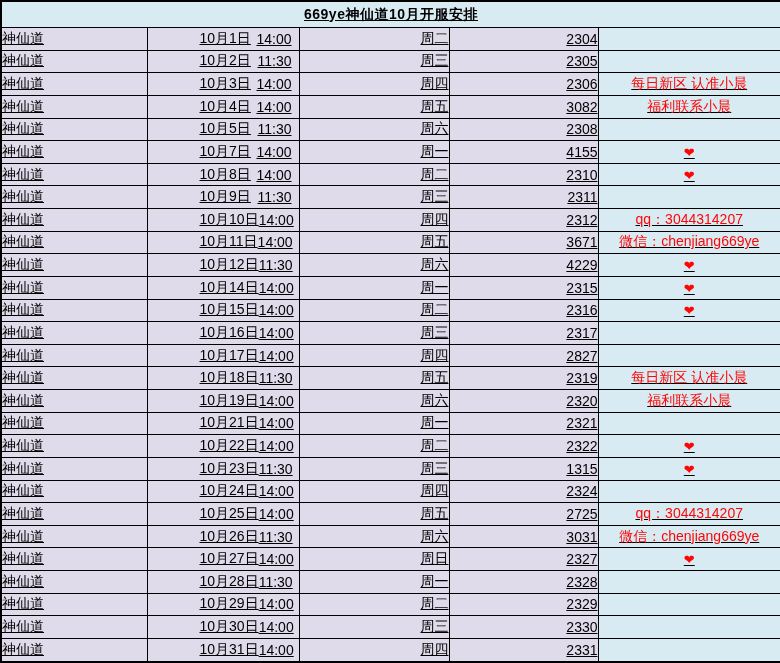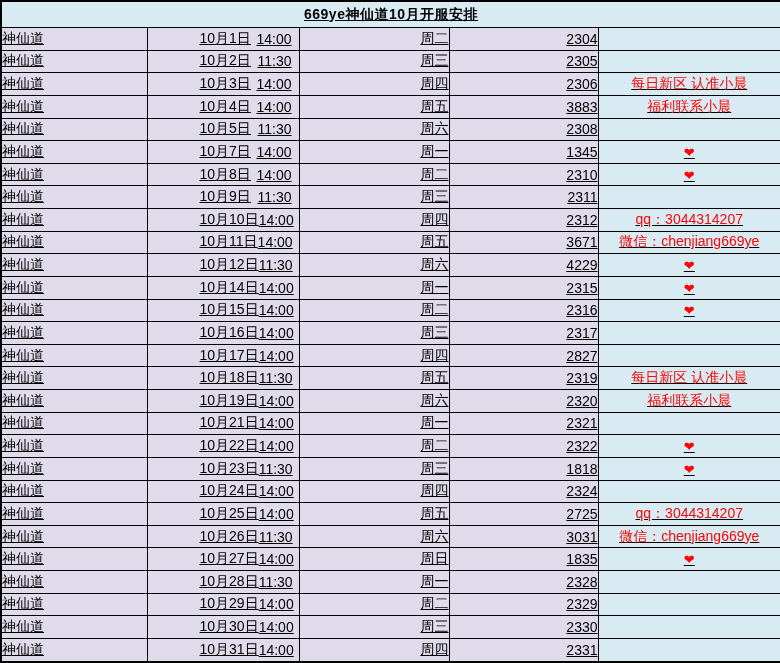--- a/index.html
+++ b/index.html
@@ -101,21 +101,21 @@
         </tr>
         <tr>
           <td class="c-game"><span>神仙道</span></td>
           <td class="c-dt">
             <div class="dt-wrap">
               <span>10月4日</span>
               <span>14:00</span>
             </div>
           </td>
           <td class="c-week"><span>周五</span></td>
-          <td class="c-server"><span>3883</span></td>
+          <td class="c-server"><span>3082</span></td>
           <td class="c-note"><span class="note-text">福利联系小晨</span></td>
         </tr>
         <tr>
           <td class="c-game"><span>神仙道</span></td>
           <td class="c-dt">
             <div class="dt-wrap">
               <span>10月5日</span>
               <span>11:30</span>
             </div>
           </td>
@@ -125,21 +125,21 @@
         </tr>
         <tr>
           <td class="c-game"><span>神仙道</span></td>
           <td class="c-dt">
             <div class="dt-wrap">
               <span>10月7日</span>
               <span>14:00</span>
             </div>
           </td>
           <td class="c-week"><span>周一</span></td>
-          <td class="c-server"><span>1345</span></td>
+          <td class="c-server"><span>4155</span></td>
           <td class="c-note"><span class="heart">❤</span></td>
         </tr>
         <tr>
           <td class="c-game"><span>神仙道</span></td>
           <td class="c-dt">
             <div class="dt-wrap">
               <span>10月8日</span>
               <span>14:00</span>
             </div>
           </td>
@@ -293,21 +293,21 @@
         </tr>
         <tr>
           <td class="c-game"><span>神仙道</span></td>
           <td class="c-dt">
             <div class="dt-wrap">
               <span>10月23日</span>
               <span>11:30</span>
             </div>
           </td>
           <td class="c-week"><span>周三</span></td>
-          <td class="c-server"><span>1818</span></td>
+          <td class="c-server"><span>1315</span></td>
           <td class="c-note"><span class="heart">❤</span></td>
         </tr>
         <tr>
           <td class="c-game"><span>神仙道</span></td>
           <td class="c-dt">
             <div class="dt-wrap">
               <span>10月24日</span>
               <span>14:00</span>
             </div>
           </td>
@@ -341,21 +341,21 @@
         </tr>
         <tr>
           <td class="c-game"><span>神仙道</span></td>
           <td class="c-dt">
             <div class="dt-wrap">
               <span>10月27日</span>
               <span>14:00</span>
             </div>
           </td>
           <td class="c-week"><span>周日</span></td>
-          <td class="c-server"><span>1835</span></td>
+          <td class="c-server"><span>2327</span></td>
           <td class="c-note"><span class="heart">❤</span></td>
         </tr>
         <tr>
           <td class="c-game"><span>神仙道</span></td>
           <td class="c-dt">
             <div class="dt-wrap">
               <span>10月28日</span>
               <span>11:30</span>
             </div>
           </td>

